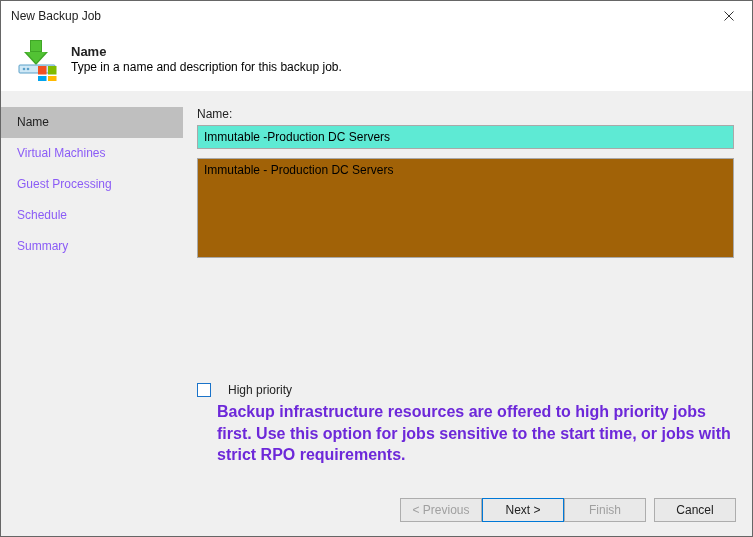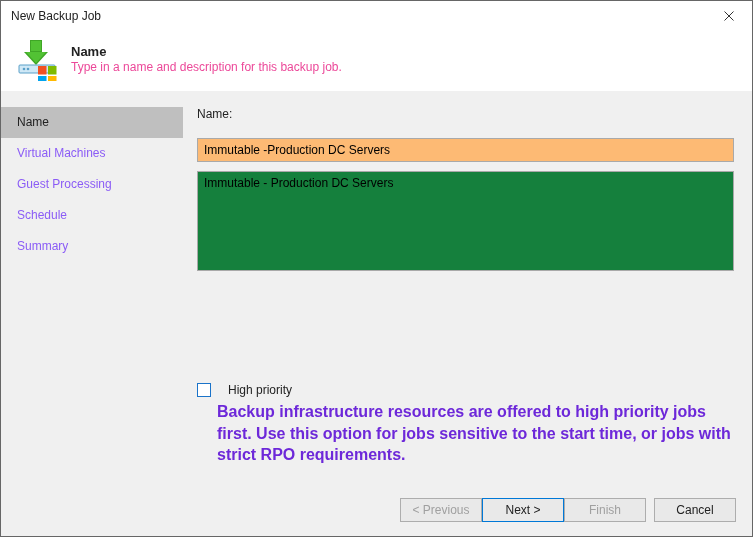--- a/index.html
+++ b/index.html
@@ -49,21 +49,21 @@
       height: 44px;
       flex: 0 0 44px;
     }
     .header-text .htitle {
       font-weight: 700;
       font-size: 13px;
       margin-bottom: 1px;
     }
     .header-text .hsub {
       font-size: 12px;
-      color: #ec4899;
+      color: #000000;
     }
     .body {
       flex: 1;
       display: flex;
       background: #f0f0f0;
       border-top: 1px solid #f0f0f0;
     }
     .sidebar {
       width: 182px;
       background: #f0f0f0;
@@ -88,32 +88,31 @@
       position: relative;
     }
     .field-label {
       font-size: 12px;
       margin-bottom: 4px;
     }
     .text-input {
       width: 100%;
       height: 24px;
       border: 1px solid #a9a9a9;
-      background: #fdba74;
+      background: #5eead4;
       font-family: inherit;
       font-size: 12px;
       padding: 2px 6px;
       outline: none;
-      margin-top: 13px;
     }
     .textarea {
       width: 100%;
       height: 100px;
       border: 1px solid #a9a9a9;
-      background: #15803d;
+      background: #a16207;
       font-family: inherit;
       font-size: 12px;
       padding: 4px 6px;
       resize: none;
       outline: none;
     }
     .gap-m { height: 9px; }
     .spacer { flex: 1; }
     .high-prio-row {
       display: flex;

